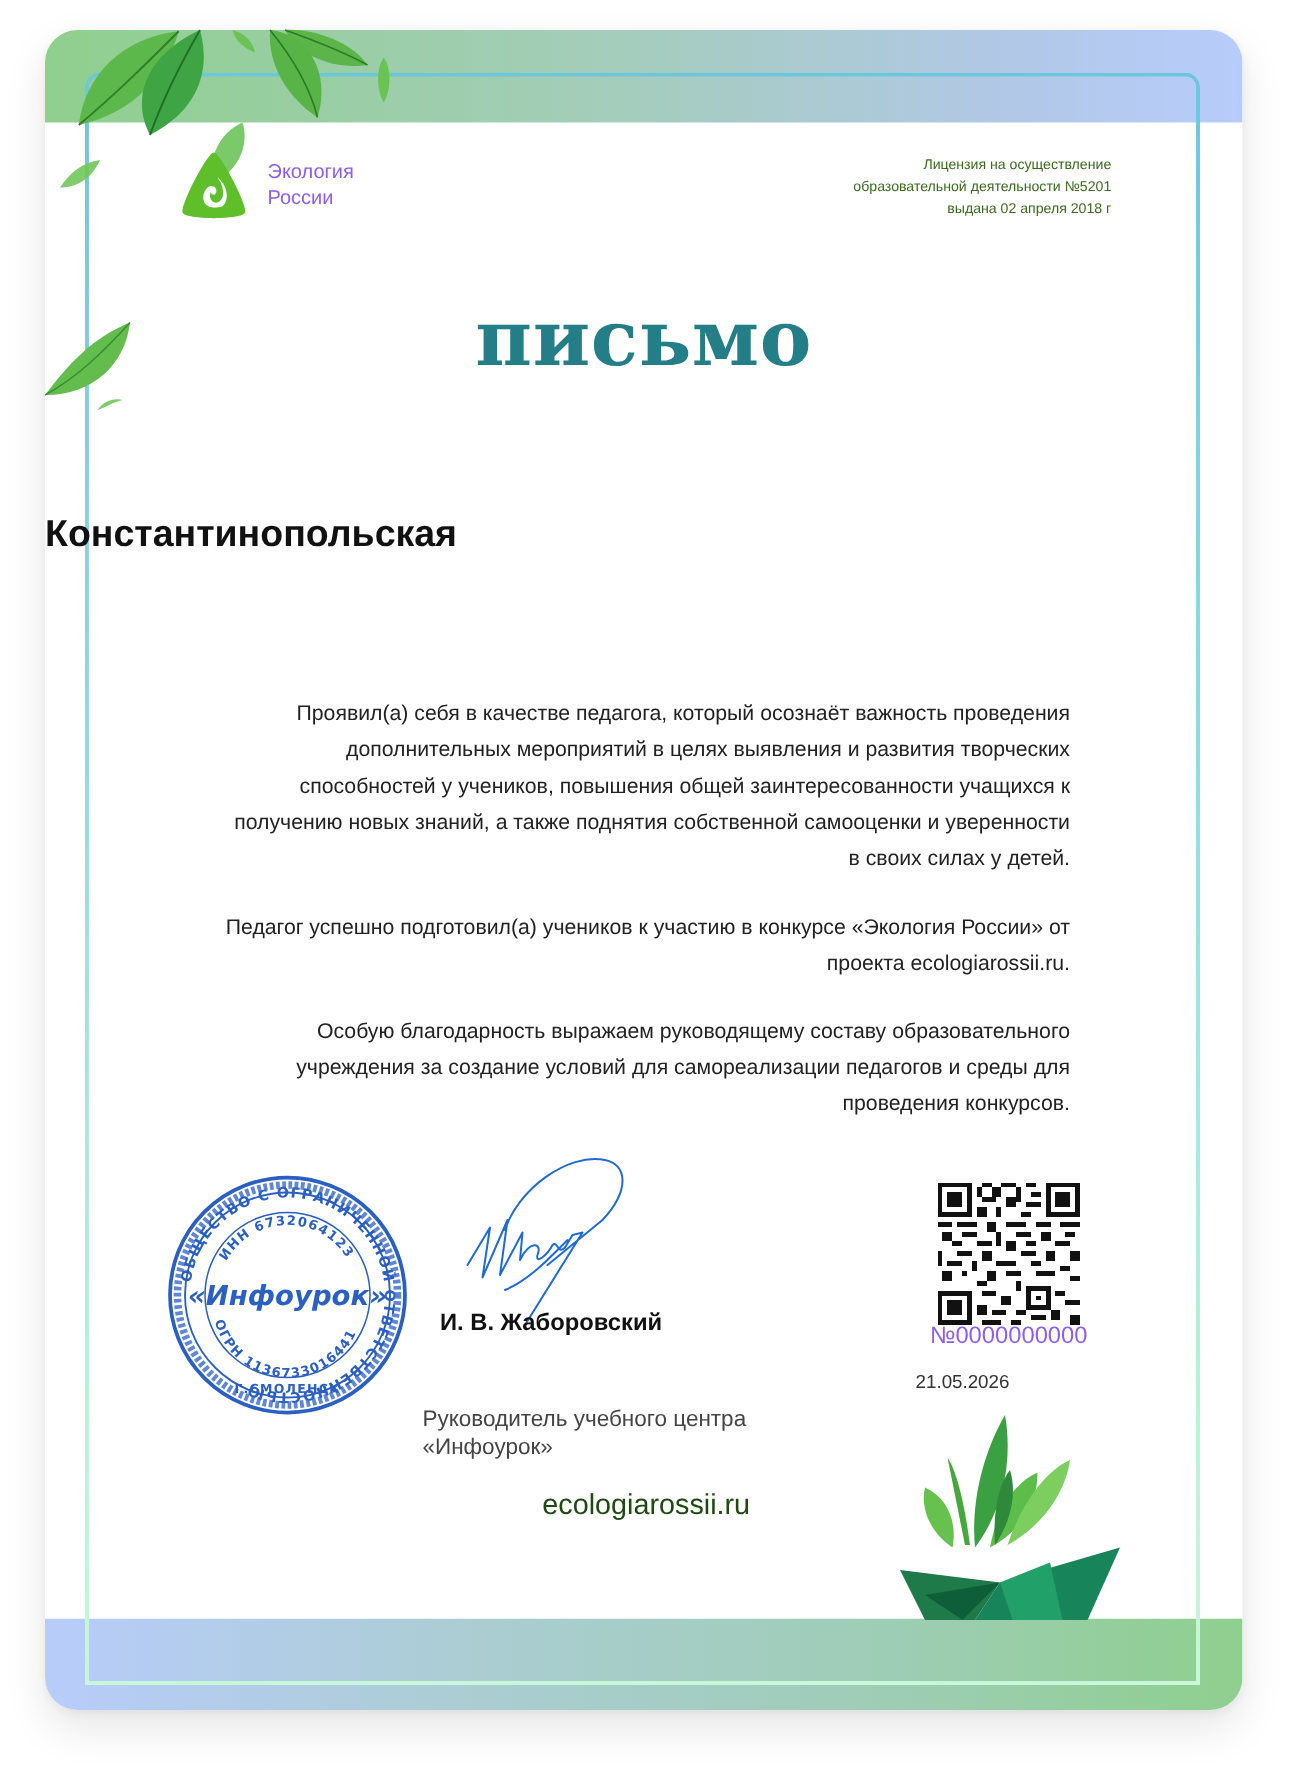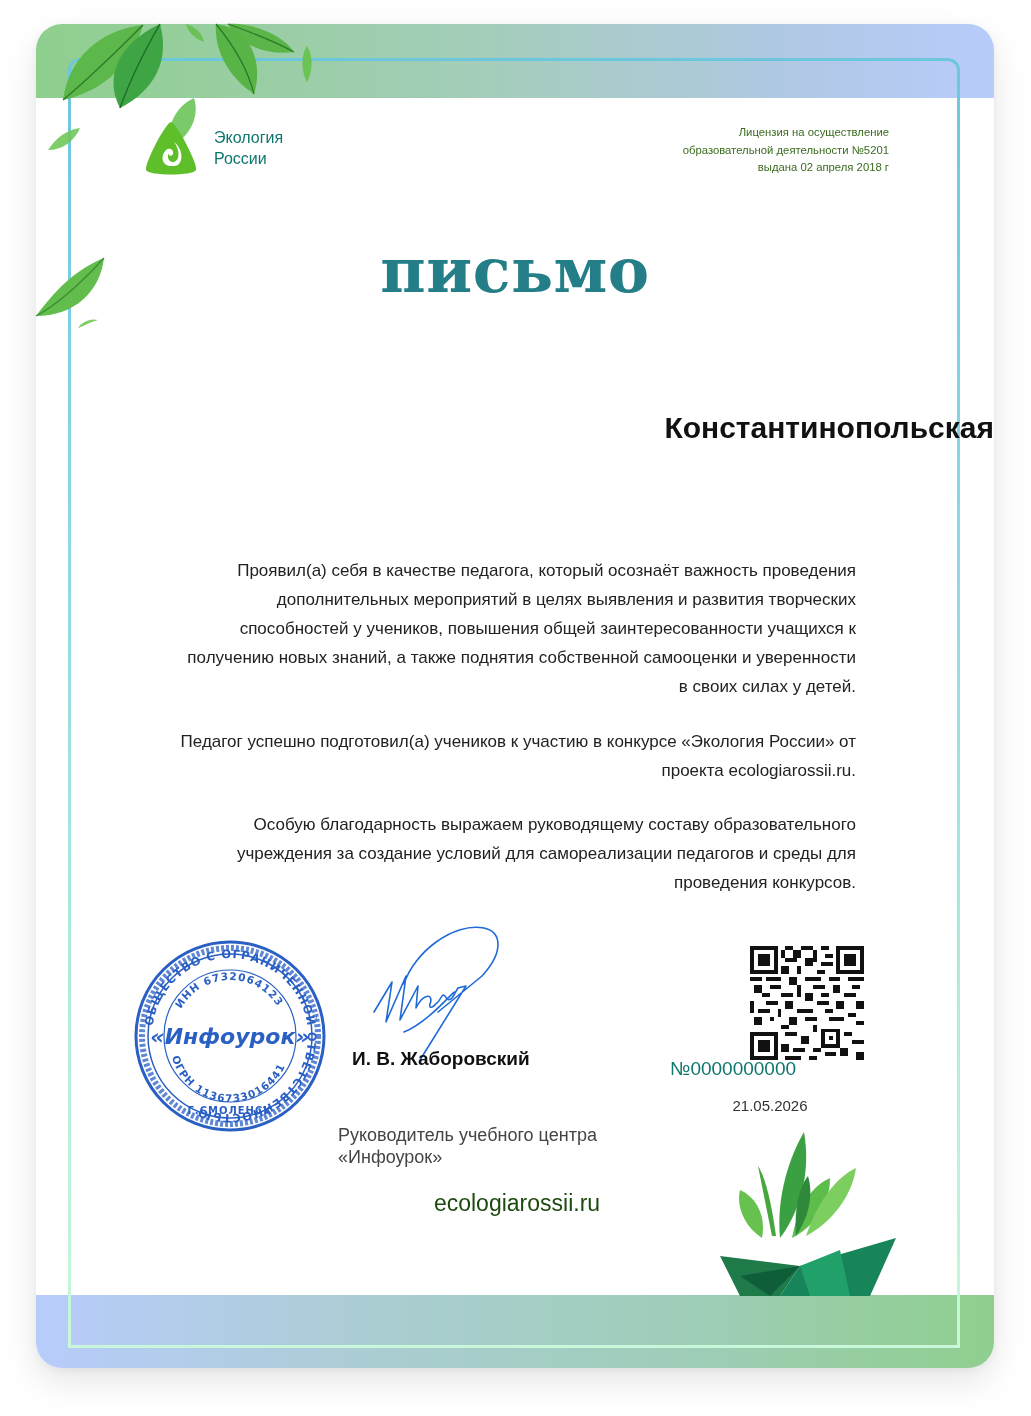--- a/index.html
+++ b/index.html
@@ -24,44 +24,44 @@
     position: absolute; left: 32px; top: 34px; width: 892px; height: 1290px;
     border: 3px solid transparent; border-radius: 12px 12px 0 0; box-sizing: border-box;
     background:
       linear-gradient(#fff0,#fff0) padding-box,
       linear-gradient(180deg, #6cc6dc 0%, #8fd9e6 40%, #b6f0d8 80%, #c9f7d9 100%) border-box;
     -webkit-mask: linear-gradient(#000 0 0) border-box, linear-gradient(#000 0 0) padding-box;
     -webkit-mask-composite: xor; mask-composite: exclude;
   }
   .leaf { position: absolute; }
   .logo { position: absolute; left: 142px; top: 120px; display: flex; align-items: center; gap: 14px; }
-  .logo-text { font-size: 16px; line-height: 21px; color: #0f766e; }
+  .logo-text { font-size: 16px; line-height: 21px; color: #8b5cf6; }
   .license {
     position: absolute; right: 142px; top: 124px; text-align: right;
     font-size: 11.3px; line-height: 17.5px; color: #3a6b1e; margin-left: 24px;
   }
   .title {
     position: absolute; left: 0; width: 958px; top: 238px; text-align: center;
     font-family: "DejaVu Serif", "Liberation Serif", serif; font-weight: bold;
     font-size: 62px; line-height: 66px; color: #237e87; letter-spacing: 0.5px;
   }
   .recipient {
-    position: absolute; left: 0; width: 958px; top: 408px; text-align: right;
+    position: absolute; left: 0; width: 958px; top: 408px; text-align: left;
     font-weight: bold; font-size: 30px; line-height: 40px; color: #111;
   }
   .para {
     position: absolute; left: 120px; width: 718px; text-align: right;
     font-size: 17px; line-height: 29px; color: #222;
   }
   .stamp { position: absolute; left: 112px; top: 918px; }
   .signature { position: absolute; left: 334px; top: 912px; }
   .signer-name { position: absolute; left: 352px; top: 1048px; font-weight: bold; font-size: 19px; color: #111; }
   .signer-role { position: absolute; left: 338px; top: 1124px; font-size: 18px; line-height: 22px; color: #444; }
   .qr { position: absolute; left: 714px; top: 920px; }
-  .cert-num { position: absolute; left: 670px; width: 200px; top: 1058px; text-align: left; font-size: 19px; color: #0f766e; }
+  .cert-num { position: absolute; left: 670px; width: 200px; top: 1058px; text-align: right; font-size: 19px; color: #8b5cf6; }
   .cert-date { position: absolute; left: 670px; width: 200px; top: 1097px; text-align: center; font-size: 15px; color: #333; }
   .website { position: absolute; left: 0; width: 994px; top: 1190px; text-align: center; font-size: 23px; color: #1e4a10; }
   .plant { position: absolute; left: 680px; top: 1126px; }
 </style>
 </head>
 <body>
 
 <div class="card">
   <div class="band-top"></div>
   <div class="band-bottom"></div>

